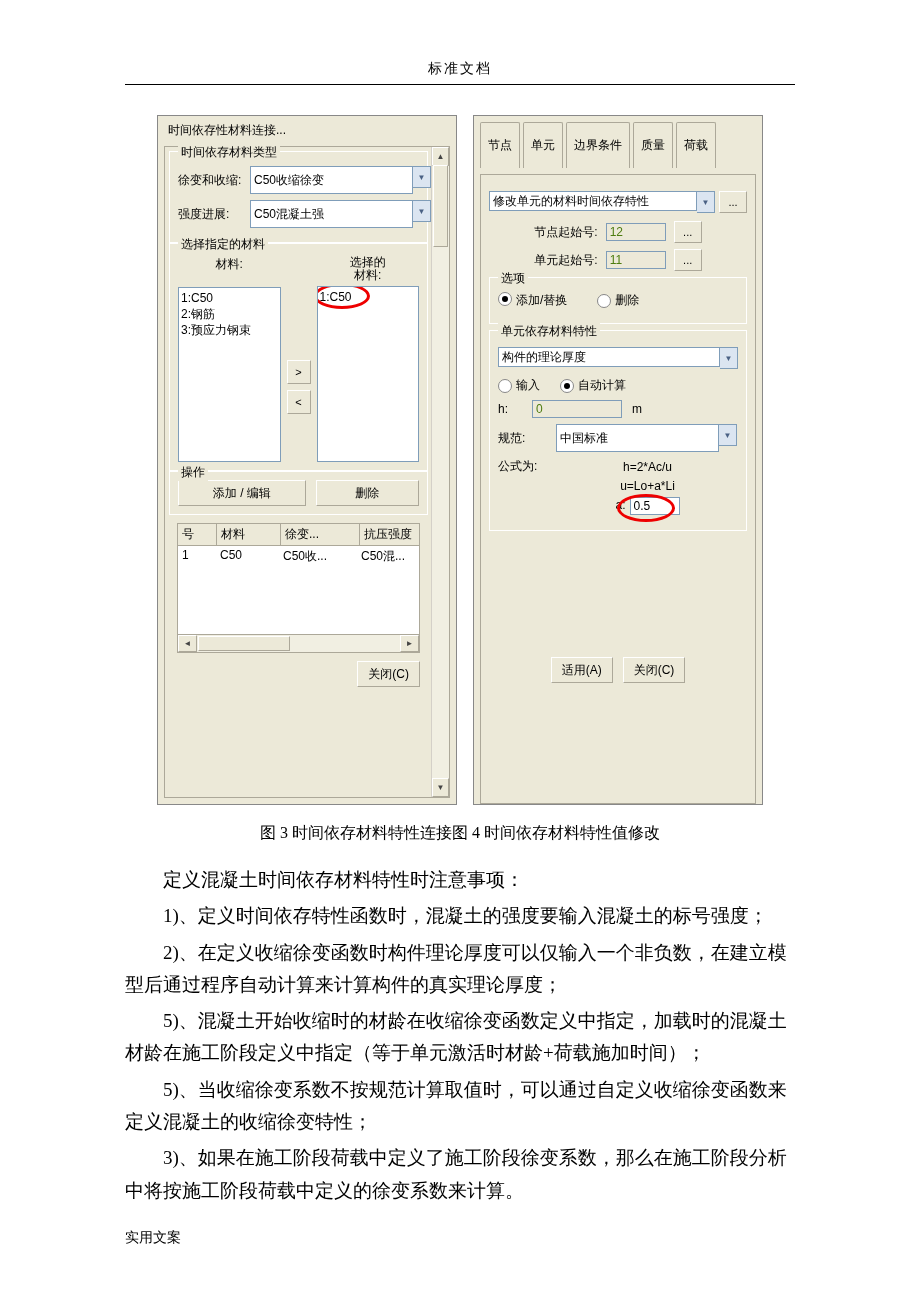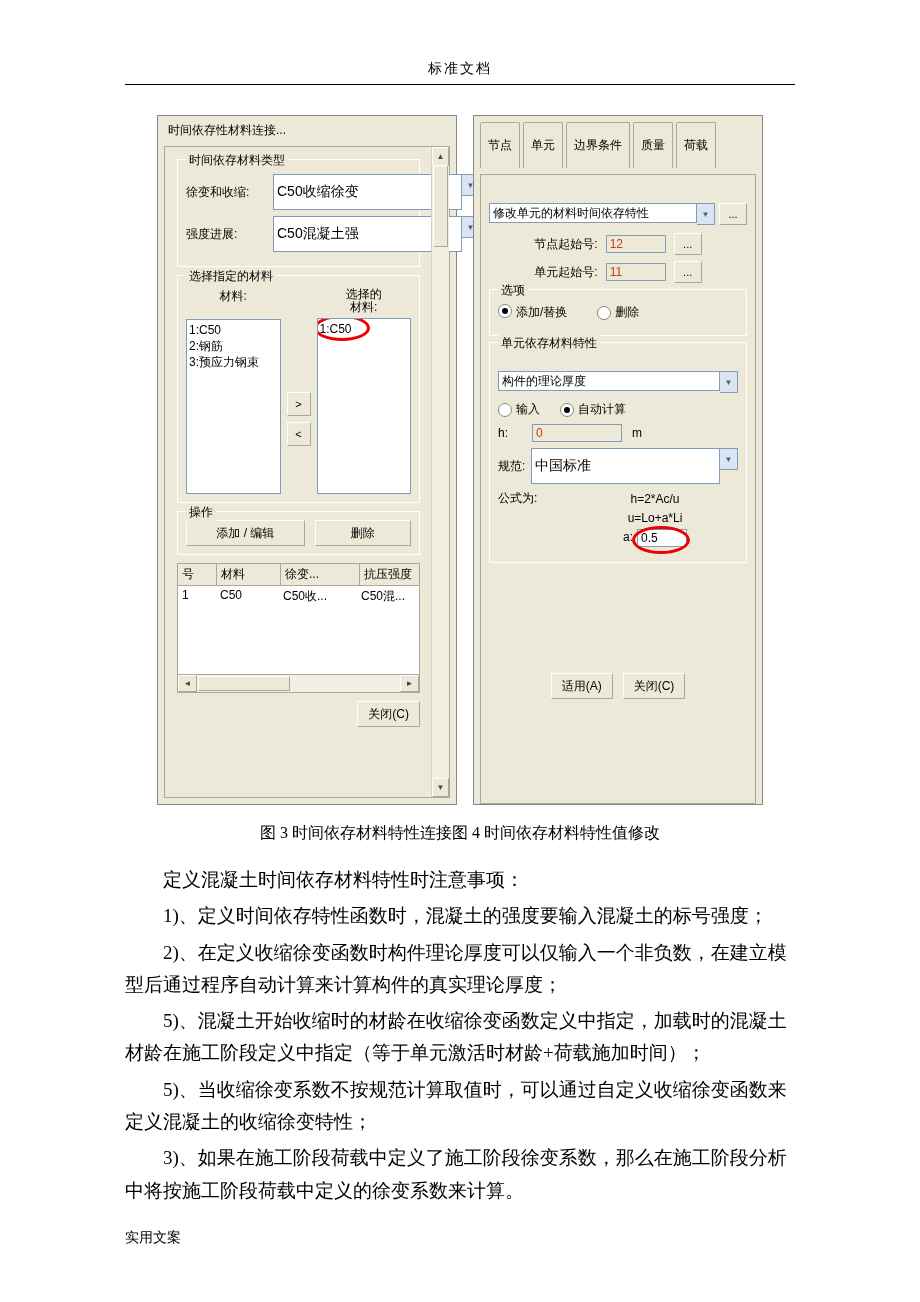--- a/index.html
+++ b/index.html
@@ -8,47 +8,47 @@
 .hr{border:0;border-top:1px solid #000;margin:0 0 30px}
 .figs{display:flex;gap:16px;justify-content:center;margin-bottom:18px}
 .panel{background:#ece9d8;border:1px solid #888;font-family:"Microsoft YaHei","SimSun",sans-serif;font-size:12px;color:#000;box-sizing:border-box}
 .panel.left{width:300px;height:690px;position:relative}
 .panel.right{width:290px;height:690px;position:relative;padding:6px}
 .titlebar{padding:6px 10px;font-size:12px}
 .scrollw{position:absolute;top:30px;left:6px;right:6px;bottom:6px;border:1px solid #aca899;background:#ece9d8}
 .vtrack{position:absolute;right:0;top:0;bottom:0;width:17px;background:#f1efe2;border-left:1px solid #d4d0c8}
 .varr{height:17px;background:#ece9d8;border:1px solid #fff;border-right-color:#aca899;border-bottom-color:#aca899;display:flex;align-items:center;justify-content:center;font-size:8px;color:#444}
 .vthumb{position:absolute;top:18px;left:1px;right:1px;height:80px;background:#ece9d8;border:1px solid #fff;border-right-color:#aca899;border-bottom-color:#aca899}
-.fieldset{border:1px solid #fff;border-top-color:#aca899;border-left-color:#aca899;margin:8px;padding:8px;position:relative}
+.fieldset{border:1px solid #fff;border-top-color:#aca899;border-left-color:#aca899;margin:0;padding:8px;position:relative}
 .fieldset.inner{border:1px groove #fff}
 .legend{position:absolute;top:-8px;left:8px;background:#ece9d8;padding:0 3px;font-size:12px}
-.row{display:flex;align-items:center;margin:6px 0;gap:19px}
+.row{display:flex;align-items:center;margin:6px 0;gap:4px}
 .lbl{min-width:68px}
 .combo{flex:1;display:flex}
-.combo input{flex:1;min-width:0;height:36px;border:1px solid #7f9db9;background:#fff;font-size:14px;padding:0 3px;box-sizing:border-box}
+.combo input{flex:1;min-width:0;height:28px;border:1px solid #7f9db9;background:#fff;font-size:12px;padding:0 3px;box-sizing:border-box}
 .combo .dd{width:17px;height:20px;background:#dbe5f1;border:1px solid #7f9db9;border-left:0;display:flex;align-items:center;justify-content:center;font-size:8px;color:#4a6184}
 .btn3{width:26px;height:20px;background:#ece9d8;border:1px solid #fff;border-right-color:#aca899;border-bottom-color:#aca899;font-size:11px;display:flex;align-items:center;justify-content:center}
 .listbox{background:#fff;border:1px solid #7f9db9;font-size:12px;padding:2px;box-sizing:border-box;overflow:hidden}
 .listbox div{white-space:nowrap;line-height:16px}
 .movebtns{display:flex;flex-direction:column;gap:6px;align-items:center}
 .movebtn{width:22px;height:22px;background:#ece9d8;border:1px solid #fff;border-right-color:#aca899;border-bottom-color:#aca899;display:flex;align-items:center;justify-content:center;font-size:11px}
 .wbtn{height:24px;background:#ece9d8;border:1px solid #fff;border-right-color:#aca899;border-bottom-color:#aca899;display:flex;align-items:center;justify-content:center;font-size:12px;padding:0 10px}
 .tblhdr{display:flex;background:#ece9d8;border:1px solid #aca899;font-size:12px}
 .tblhdr span{padding:2px 4px;border-right:1px solid #aca899}
 .tblbody{background:#fff;border:1px solid #aca899;border-top:0;height:88px;display:flex;font-size:12px}
 .tblbody span{padding:2px 4px}
 .hscroll{display:flex;border:1px solid #aca899;border-top:0;height:17px;background:#f1efe2}
 .harr{width:17px;background:#ece9d8;border:1px solid #fff;border-right-color:#aca899;border-bottom-color:#aca899;display:flex;align-items:center;justify-content:center;font-size:8px;color:#444}
 .hthumb{width:90px;margin:1px;background:#ece9d8;border:1px solid #fff;border-right-color:#aca899;border-bottom-color:#aca899}
 .tabs{display:flex;gap:3px;margin-bottom:6px}
 .tab{background:#ece9d8;border:1px solid #aca899;border-bottom:0;padding:14px 7px;font-size:12px;border-radius:2px 2px 0 0}
-.rcombo{display:flex;margin:20px 0 8px}
+.rcombo{display:flex;margin:8px 0 8px}
 .rcombo input{flex:1;min-width:0;height:20px;border:1px solid #7f9db9;background:#fff;font-size:12px;padding:0 3px;box-sizing:border-box}
 .numin{width:60px;height:18px;border:1px solid #7f9db9;background:#fff;font-size:12px;padding:0 3px;box-sizing:border-box}
-.numin.ro{background:#ece9d8;color:#c2410c}
+.numin.ro{background:#ece9d8;color:#4d7c0f}
 .radio{width:12px;height:12px;border:1px solid #888;border-radius:50%;background:#fff;display:inline-flex;align-items:center;justify-content:center;margin-right:4px}
 .radio.on::after{content:"";width:6px;height:6px;background:#000;border-radius:50%}
 .circ{position:absolute;border:3px solid #e00;border-radius:50%;pointer-events:none}
 .caps{display:flex;justify-content:center;margin:10px 0 20px;font-size:16px}
 .body-text p{margin:0 0 4px;line-height:1.7;font-size:19px}
 .body-text .intro{text-indent:2em}
 .foot{position:absolute;left:125px;bottom:55px;font-size:14px}
 </style>
 </head>
 <body>
@@ -199,41 +199,41 @@
     <label style="display:flex;align-items:center">
                 <span class="radio on"></span>
                 <span>自动计算</span>
               </label>
    </div>
    <div class="row" style="gap:10px">
     <span style="width:24px">h:</span>
     <input class="numin ro" readonly="" style="width: 90px;" value="0">
     <span>m</span>
    </div>
-   <div class="row" style="gap:2px">
+   <div class="row" style="gap:24px">
     <span style="width:34px">规范:</span>
     <div class="combo" style="flex:0 0 120px">
                 <input readonly="" value="中国标准" style="">
                 <span class="dd">▼</span>
               </div>
    </div>
    <div class="row" style="align-items:flex-start">
     <span style="width:55px">公式为:</span>
     <div style="flex:1;text-align:center;line-height:1.6;position:relative">
      <div>h=2*Ac/u</div>
      <div>u=Lo+a*Li</div>
      <div style="display:flex;justify-content:center;align-items:center;gap:4px;position:relative">
       <span>a:</span>
       <input class="numin" readonly="" style="width: 50px;" value="0.5">
       <span class="circ" style="left:60px;top:-2px;width:52px;height:22px"></span>
      </div>
     </div>
    </div>
   </div>
-  <div style="position:absolute;left:0;right:0;bottom:104px;display:flex;justify-content:center;gap:10px">
+  <div style="position:absolute;left:0;right:0;bottom:120px;display:flex;justify-content:center;gap:10px">
    <div class="wbtn">适用(A)</div>
    <div class="wbtn">关闭(C)</div>
   </div>
  </div>
 </div>
 </div>
 
 <div class="caps">
  <span>图 3 时间依存材料特性连接</span>
  <span>图 4 时间依存材料特性值修改</span>

